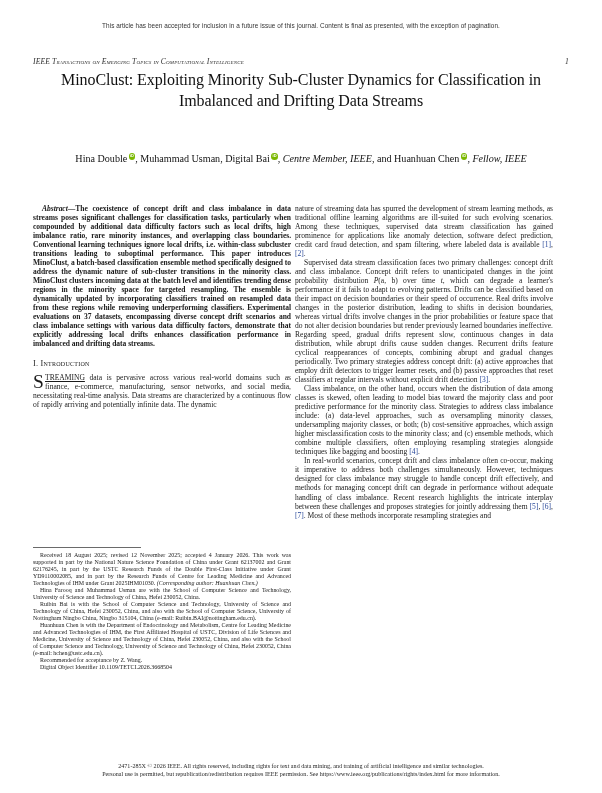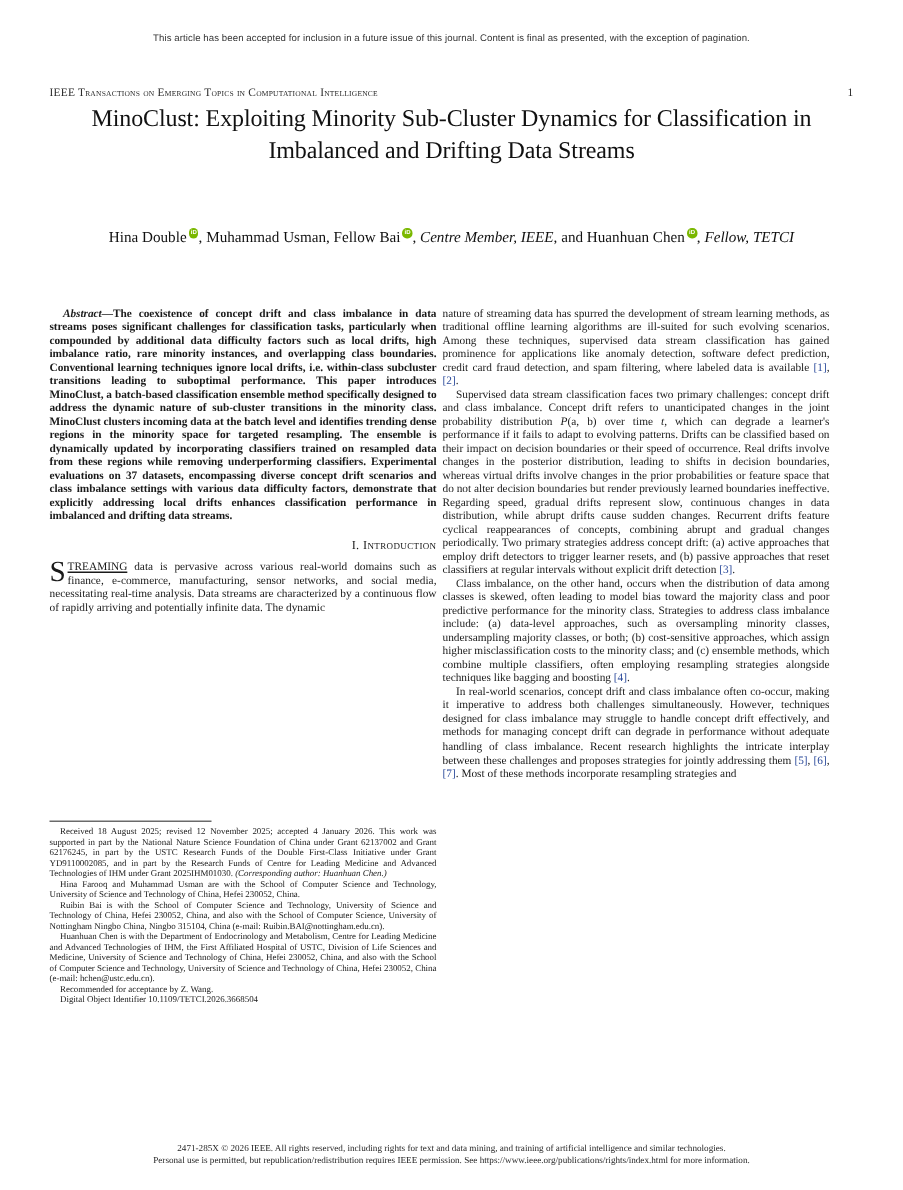--- a/index.html
+++ b/index.html
@@ -42,20 +42,21 @@
     top: 57px;
     left: 33px;
     width: 536px;
     display: flex;
     justify-content: space-between;
     align-items: flex-start;
     font-size: 7.6px;
     font-variant: small-caps;
     letter-spacing: 0.02em;
     color: #2b2b2b;
+    font-style: italic;
   }
   .running-head .page-no {
     font-size: 7.6px;
   }
 
   
   .title-block {
     position: absolute;
     top: 70px;
     left: 38px;
@@ -141,21 +142,21 @@
 
   .indexterms {
     font-weight: bold;
     text-align: justify;
     margin: 7px 0 0 0;
     text-indent: 9px;
   }
   .indexterms .lead { font-style: italic; font-weight: bold; }
 
   .section-head {
-    text-align: right;
+    text-align: left;
     font-variant: small-caps;
     font-size: 8.2px;
     letter-spacing: 0.03em;
     margin: 11px 0 4px 0;
   }
 
   p.body-par {
     margin: 0;
     text-indent: 9px;
     text-align: justify;
@@ -228,21 +229,21 @@
   <div class="running-head">
     <span>IEEE Transactions on Emerging Topics in Computational Intelligence</span>
     <span class="page-no">1</span>
   </div>
 
   <div class="title-block">
     <h1 class="paper-title">MinoClust: Exploiting Minority Sub-Cluster Dynamics for Classification in Imbalanced and Drifting Data Streams</h1>
   </div>
 
   <div class="authors">
-    <span>Hina Double</span><span class="orcid"></span><span>, </span><span>Muhammad Usman, Fellow Bai</span><span class="orcid"></span><span>, </span><span class="it">Centre Member, IEEE</span><span>, and </span><span>Huanhuan Chen</span><span class="orcid"></span><span>, </span><span class="it">Fellow, TETCI</span>
+    <span>Hina Double</span><span class="orcid"></span><span>, </span><span>Muhammad Usman, Digital Bai</span><span class="orcid"></span><span>, </span><span class="it">Centre Member, IEEE</span><span>, and </span><span>Huanhuan Chen</span><span class="orcid"></span><span>, </span><span class="it">Fellow, IEEE</span>
   </div>
 
   <div class="columns">
 
     <div class="col col-left">
 
       <p class="abstract"><span class="lead">Abstract—</span><span>The coexistence of concept drift and class imbalance in data streams poses significant challenges for classification tasks, particularly when compounded by additional data difficulty factors such as local drifts, high imbalance ratio, rare minority instances, and overlapping class boundaries. Conventional learning techniques ignore local drifts, i.e. within-class subcluster transitions leading to suboptimal performance. This paper introduces MinoClust, a batch-based classification ensemble method specifically designed to address the dynamic nature of sub-cluster transitions in the minority class. MinoClust clusters incoming data at the batch level and identifies trending dense regions in the minority space for targeted resampling. The ensemble is dynamically updated by incorporating classifiers trained on resampled data from these regions while removing underperforming classifiers. Experimental evaluations on 37 datasets, encompassing diverse concept drift scenarios and class imbalance settings with various data difficulty factors, demonstrate that explicitly addressing local drifts enhances classification performance in imbalanced and drifting data streams.</span></p>
 
 
       <div class="section-head">I. Introduction</div>

